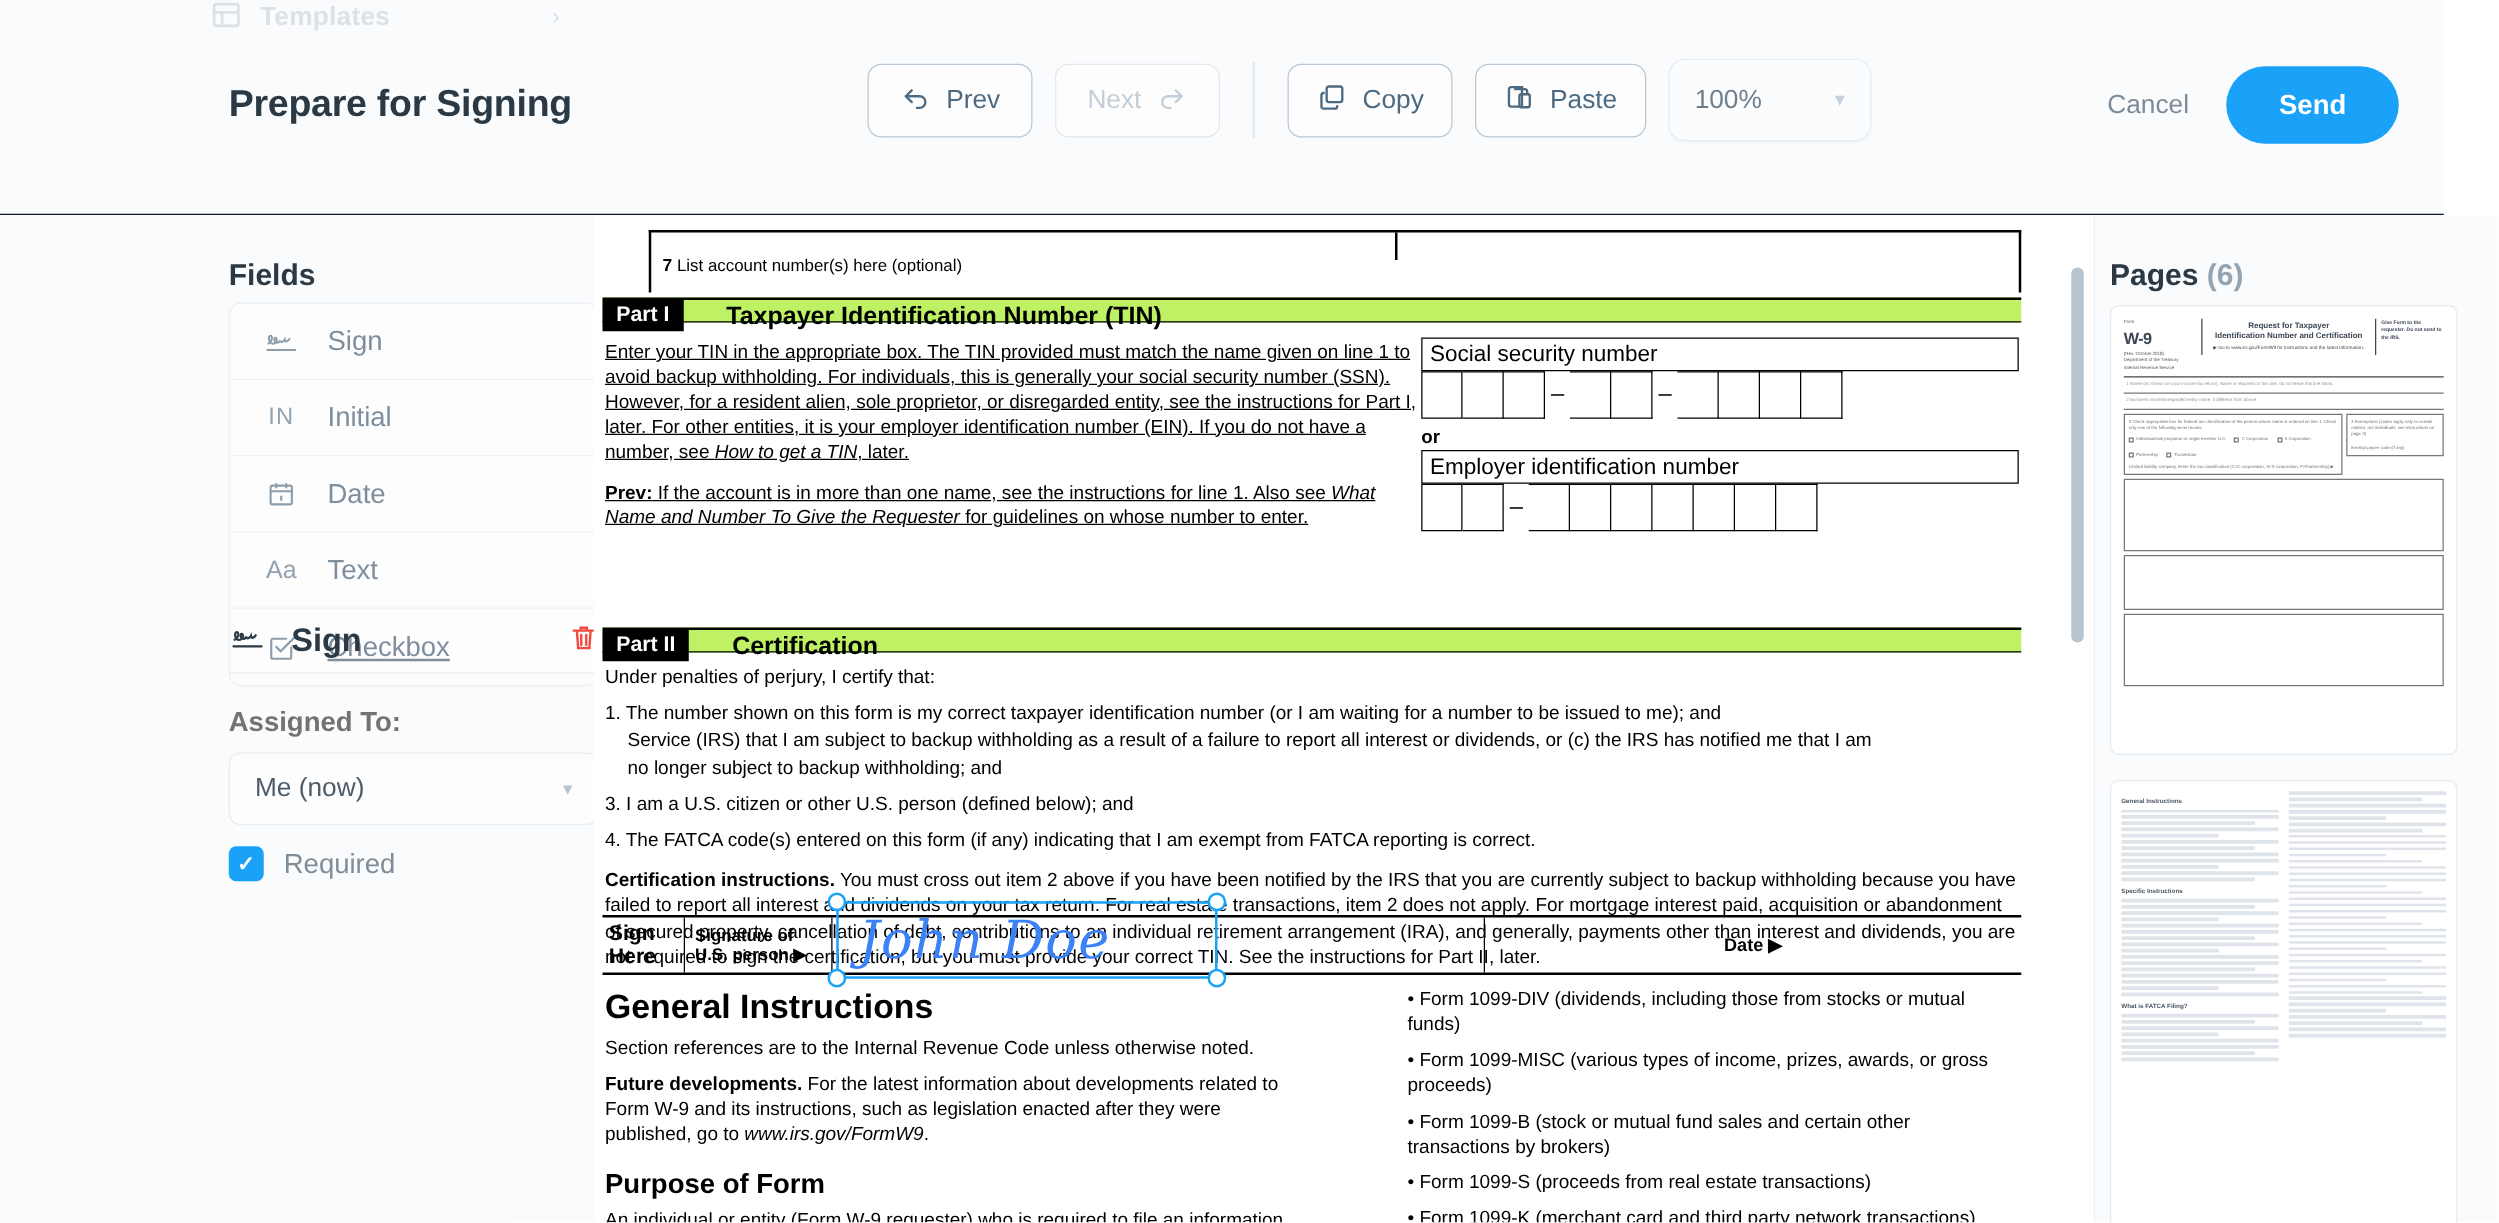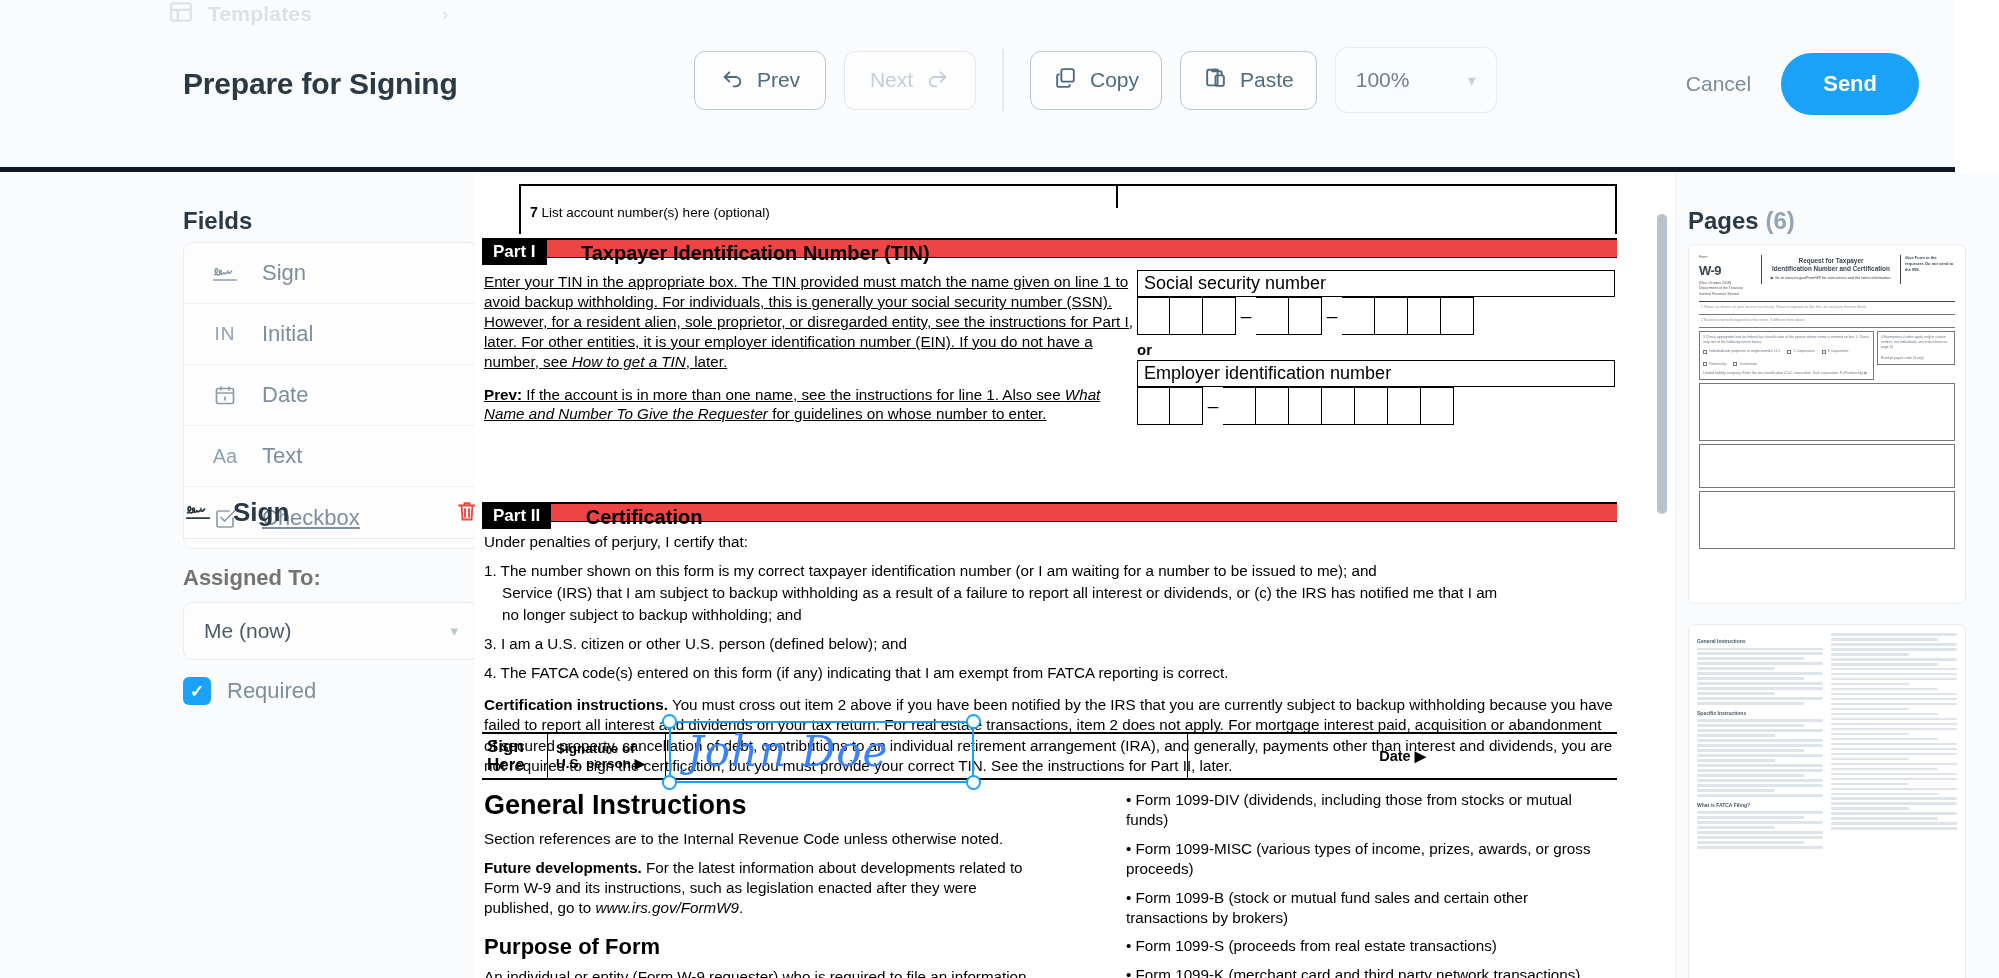--- a/index.html
+++ b/index.html
@@ -8,21 +8,21 @@
     background: #ffffff;
     font-family: "Liberation Sans", sans-serif;
     overflow: hidden;
   }
   body { position: relative; }
 
   
   .topbar {
     position: absolute; left: 0; top: 0; width: 1955px; height: 172px;
     background: #fafbfc;
-    border-bottom: 5px solid #0f172a;
+    border-bottom: 1px solid #0f172a;
     padding-left: 47px;
   }
   .breadcrumb-ghost {
     position: absolute; left: 168px; top: -10px;
     width: 280px; height: 48px;
     display: flex; align-items: center; gap: 14px;
     color: #d2d9e0; opacity: .75;
   }
   .breadcrumb-ghost .bc-label { font-size: 21px; font-weight: 600; letter-spacing: .2px; }
   .bc-chev { margin-left: auto; font-size: 19px; }
@@ -161,21 +161,21 @@
   .line7-box {
     position: absolute; left: 37px; top: 12px; width: 1098px; height: 50px;
     border-top: 2px solid #000; border-left: 2px solid #000; border-right: 2px solid #000;
   }
   .line7-tick { position: absolute; left: 595px; top: 0px; width: 2px; height: 22px; background: #000; }
   .line7-txt { position: absolute; left: 9px; top: 18px; font-size: 13.5px; }
   .line7-txt b { font-size: 14px; }
 
   .part-bar {
     position: absolute; border-top: 2px solid #000; border-bottom: 1.5px solid #000;
-    height: 20px; background: #ef4444;
+    height: 20px; background: #bef264;
   }
   .part-tag {
     display: inline-block; background: #000; color: #fff;
     font-size: 17px; font-weight: 700; padding: 1px 11px 2px; line-height: 22px;
     vertical-align: top;
   }
   .part-title { font-size: 20px; font-weight: 700; margin-left: 30px; line-height: 26px; }
 
   .p1 { left: 0; top: 66px; width: 1135px; }
   .p1body { position: absolute; left: 2px; top: 100px; width: 650px; font-size: 15.2px; line-height: 1.31; text-decoration: underline; }

